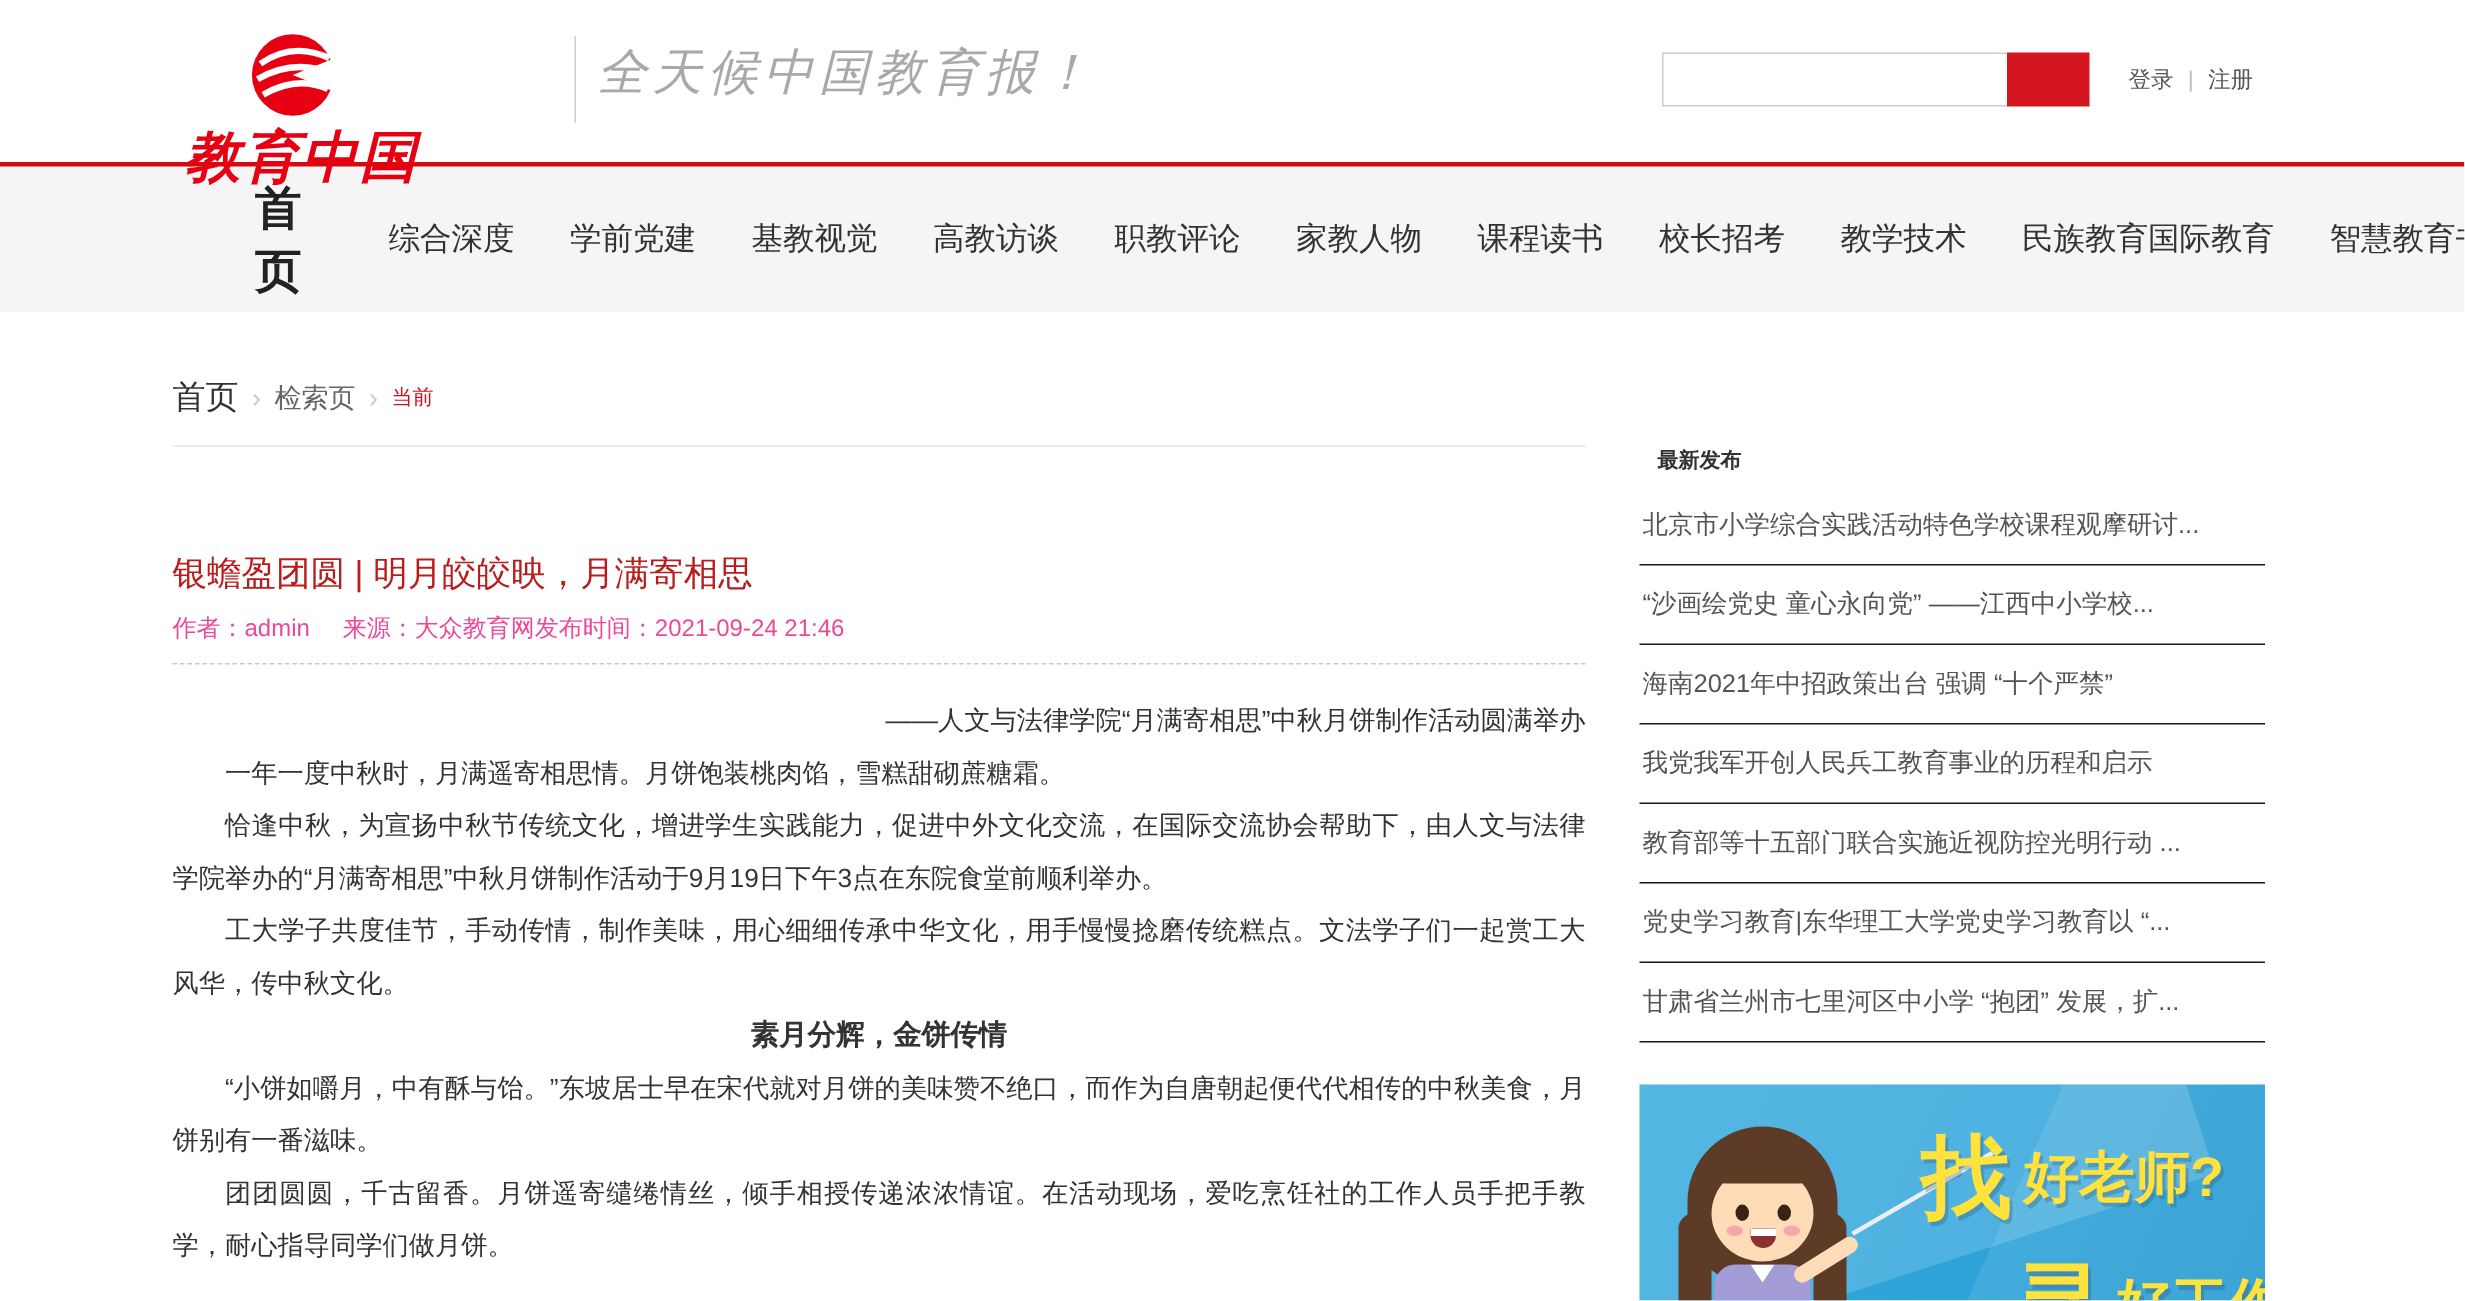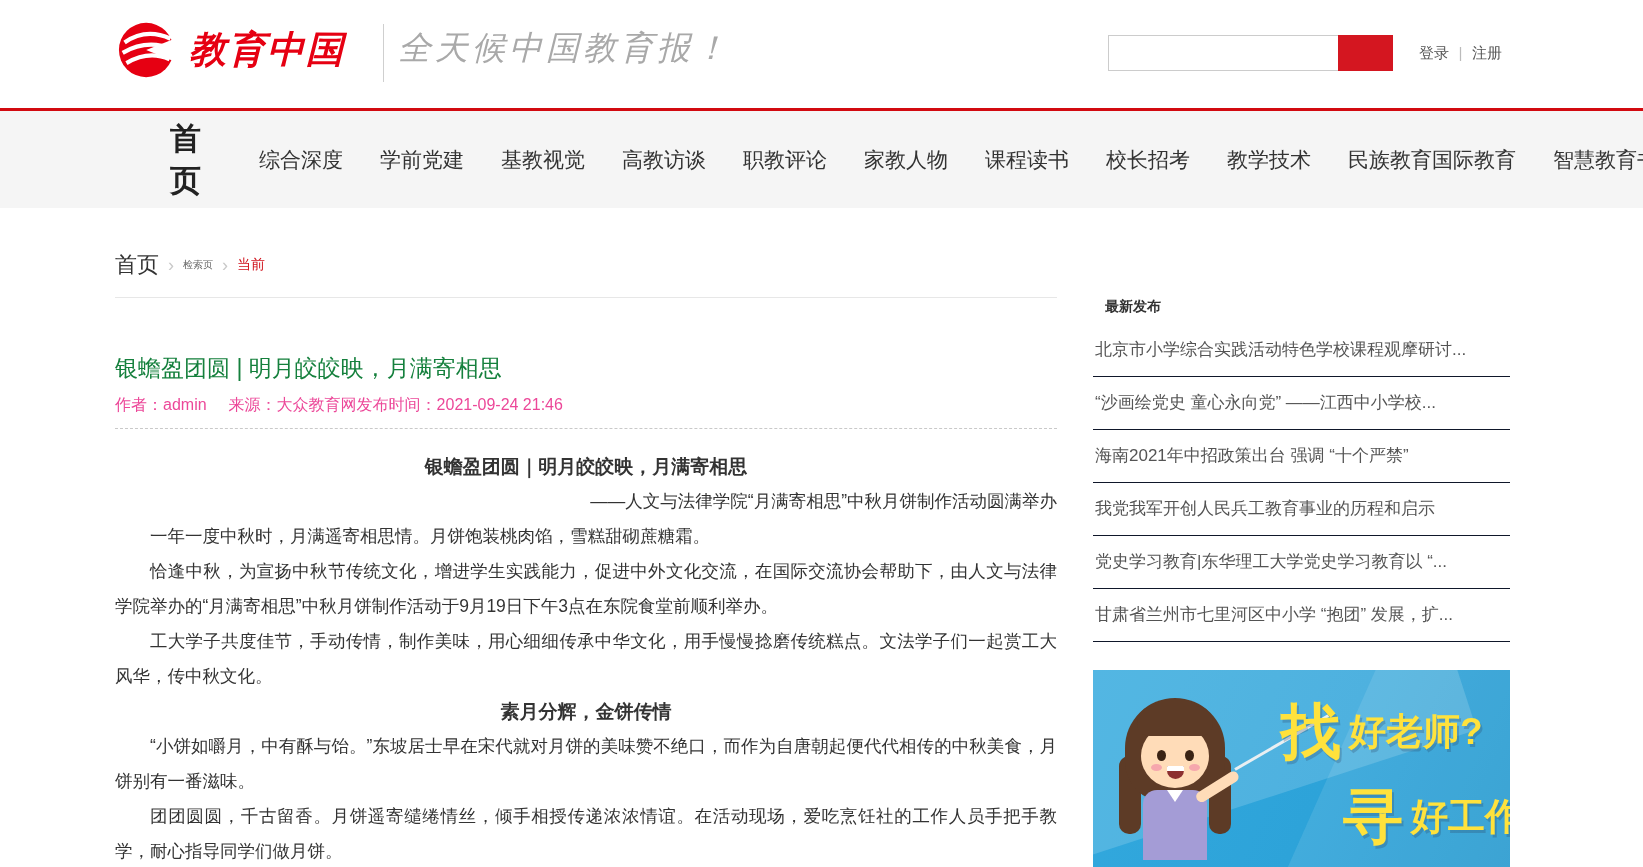--- a/index.html
+++ b/index.html
@@ -2,21 +2,21 @@
 <html><head>
 <meta charset="utf-8">
 <style>
   * { margin:0; padding:0; box-sizing:border-box; }
   html,body { background:#fff; }
   body { font-family:"Liberation Sans","DejaVu Sans",sans-serif; color:#333; }
   .page { position:relative; width:1643px; height:867px; overflow:hidden; background:#fff; }
 
   
   .header { position:relative; height:108px; background:#fff; }
-  .logo { position:absolute; left:115px; top:20px; display:flex; align-items:center; cursor:pointer; }
+  .logo { position:absolute; left:115px; top:20px; display:flex; align-items:center; cursor:pointer;flex-direction:column; }
   .logo-icon { width:66px; height:60px; }
   .logo-text { font-family:"DejaVu Serif","Liberation Serif",serif; font-weight:bold; font-style:italic;
                font-size:37px; color:#e60012; margin-left:8px; letter-spacing:2px; }
   .logo-divider { position:absolute; left:383px; top:24px; width:1px; height:58px; background:#cfcfcf; }
   .tagline { position:absolute; left:398px; top:26px; font-family:"DejaVu Serif","Liberation Serif",serif;
              font-style:italic; font-size:33px; color:#a9a9a9; letter-spacing:4px; }
   .search-wrap { position:absolute; left:1108px; top:35px; display:flex; }
   .search-input { width:230px; height:36px; border:1px solid #ccc; border-right:none; outline:none;
                   font-size:15px; padding:0 10px; }
   .search-button { width:55px; height:36px; background:#d41620; border:none; cursor:pointer; }
@@ -35,26 +35,26 @@
 
   
   .main { display:flex; padding:0 0 0 115px; }
   .left-col { width:942px; }
   .right-col { width:417px; margin-left:36px; }
 
   
   .breadcrumb { margin-top:42px; display:flex; align-items:center; }
   .crumb-home { font-size:22px; color:#333; text-decoration:none; cursor:pointer; }
   .crumb-sep { color:#c9c9c9; font-size:18px; margin:0 9px; }
-  .crumb-mid { font-size:10px; color:#666; text-decoration:none; cursor:pointer; }
+  .crumb-mid { font-size:18px; color:#666; text-decoration:none; cursor:pointer; }
   .crumb-cur { font-size:14px; color:#d0111b; }
   .breadcrumb-line { margin-top:17px; height:1px; background:#e7e7e7; }
 
   
-  .article-title { margin-top:55px; font-size:23px; font-weight:normal; color:#15803d; }
+  .article-title { margin-top:69px; font-size:23px; font-weight:normal; color:#b91c1c; }
   .article-meta { margin-top:11px; font-size:16px; color:#ec4899; }
   .article-meta .m-gap { display:inline-block; width:22px; }
   .meta-dash { margin-top:12px; border-bottom:1px dashed #c9c9c9; }
 
   
   .article-body { margin-top:20px; font-size:17.5px; line-height:35px; color:#333; text-align:justify; }
   .body-heading { text-align:center; font-weight:bold; font-size:19px; }
   .body-subtitle { text-align:right; }
   .article-body p.para { text-indent:2em; }
 
@@ -202,38 +202,38 @@
       <div class="breadcrumb-line"></div>
 
       <h1 class="article-title">银蟾盈团圆 | 明月皎皎映，月满寄相思</h1>
 
       <div class="article-meta">
         <span>作者：</span><span>admin</span><span class="m-gap"></span><span>来源：</span><span>大众教育网</span><span>发布时间：</span><span>2021-09-24 21:46</span>
       </div>
       <div class="meta-dash"></div>
 
       <div class="article-body">
-        <p class="body-heading">银蟾盈团圆｜明月皎皎映，月满寄相思</p>
         <p class="body-subtitle">——人文与法律学院“月满寄相思”中秋月饼制作活动圆满举办</p>
         <p class="para">一年一度中秋时，月满遥寄相思情。月饼饱装桃肉馅，雪糕甜砌蔗糖霜。</p>
         <p class="para">恰逢中秋，为宣扬中秋节传统文化，增进学生实践能力，促进中外文化交流，在国际交流协会帮助下，由人文与法律学院举办的“月满寄相思”中秋月饼制作活动于9月19日下午3点在东院食堂前顺利举办。</p>
         <p class="para">工大学子共度佳节，手动传情，制作美味，用心细细传承中华文化，用手慢慢捻磨传统糕点。文法学子们一起赏工大风华，传中秋文化。</p>
         <p class="body-heading">素月分辉，金饼传情</p>
         <p class="para">“小饼如嚼月，中有酥与饴。”东坡居士早在宋代就对月饼的美味赞不绝口，而作为自唐朝起便代代相传的中秋美食，月饼别有一番滋味。</p>
         <p class="para">团团圆圆，千古留香。月饼遥寄缱绻情丝，倾手相授传递浓浓情谊。在活动现场，爱吃烹饪社的工作人员手把手教学，耐心指导同学们做月饼。</p>
       </div>
     </div>
 
     <div class="right-col">
       <h2 class="sidebar-heading">最新发布</h2>
       <ul class="latest-list">
         <li>北京市小学综合实践活动特色学校课程观摩研讨...</li>
         <li>“沙画绘党史 童心永向党” ——江西中小学校...</li>
         <li>海南2021年中招政策出台 强调 “十个严禁”</li>
         <li>我党我军开创人民兵工教育事业的历程和启示</li>
+        <li>教育部等十五部门联合实施近视防控光明行动 ...</li>
         <li>党史学习教育|东华理工大学党史学习教育以 “...</li>
         <li>甘肃省兰州市七里河区中小学 “抱团” 发展，扩...</li>
       </ul>
 
       <div class="ad">
         <div class="ad-band"></div>
         <div class="ad-band2"></div>
         <div class="girl">
           <div class="g-hair-l"></div>
             <div class="g-hair-r"></div>

